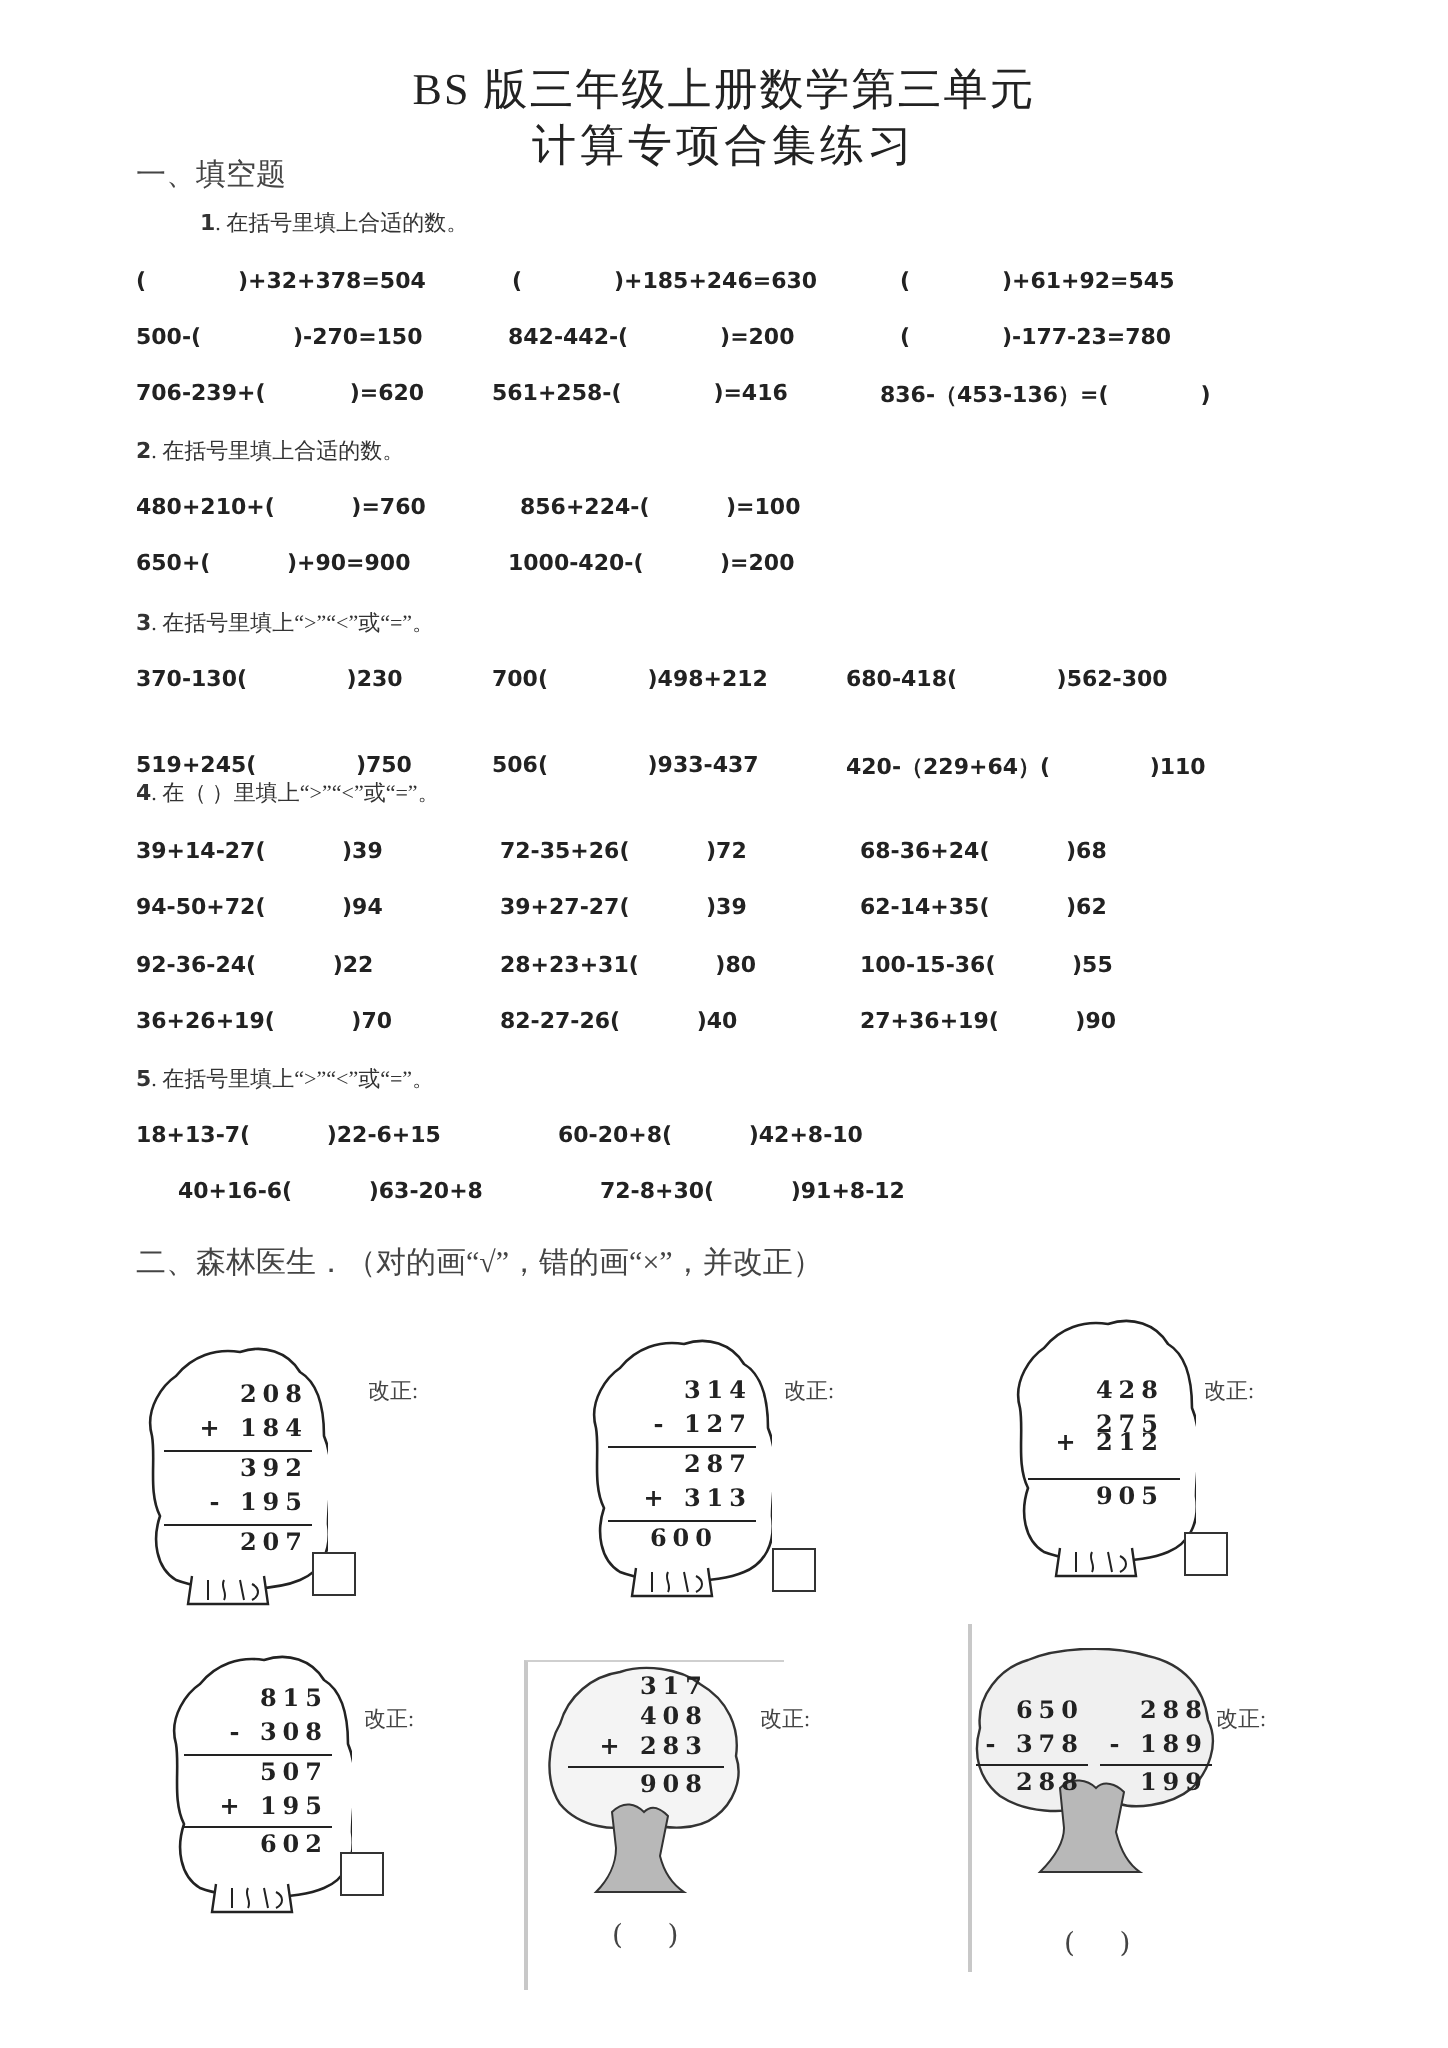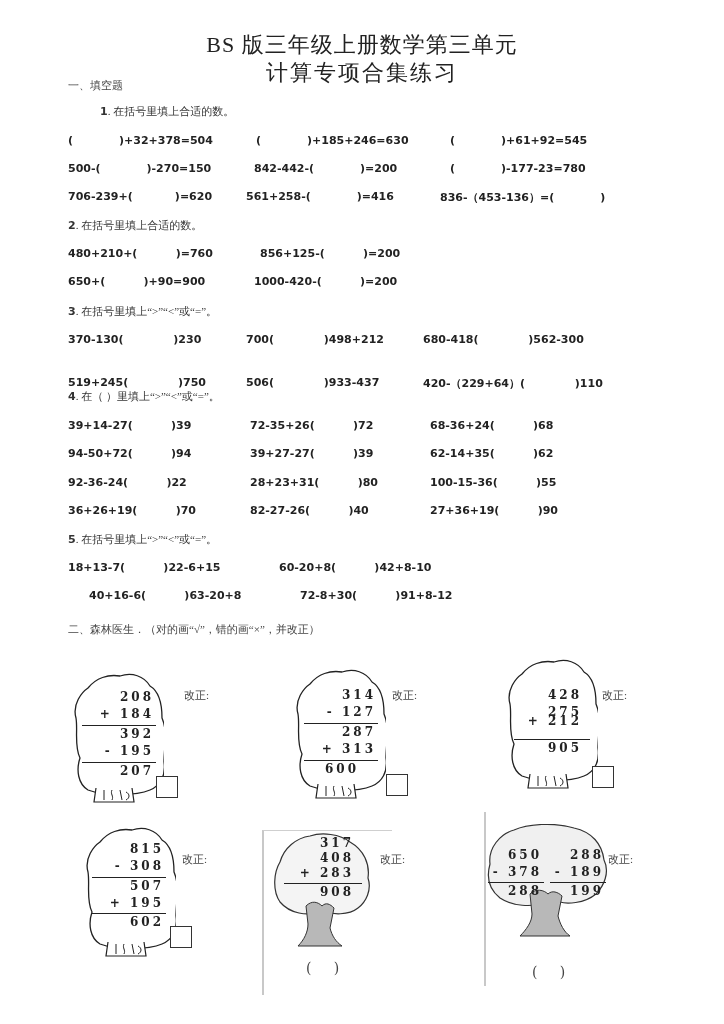--- a/index.html
+++ b/index.html
@@ -1,19 +1,19 @@
 <!DOCTYPE html>
 <html><head>
 <meta charset="utf-8">
 <style>
   html, body { margin: 0; padding: 0; background: #ffffff; }
   body { width: 724px; height: 1024px; position: relative; overflow: hidden; color: #1a1a1a; }
   .title1 { position: absolute; left: 0; width: 724px; top: 30px; text-align: center; font-size: 22px; letter-spacing: 1px; font-family: "Liberation Serif", "DejaVu Serif", serif; color: #222; }
   .title2 { position: absolute; left: 0; width: 724px; top: 58px; text-align: center; font-size: 22px; letter-spacing: 2px; font-family: "Liberation Serif", "DejaVu Serif", serif; color: #222; }
-  .sec { position: absolute; left: 68px; font-size: 11px; color: #444; font-family: "Liberation Serif", "DejaVu Serif", serif; }
+  .sec { position: absolute; left: 68px; font-size: 15px; color: #444; font-family: "Liberation Serif", "DejaVu Serif", serif; }
   .qhead { position: absolute; left: 68px; font-size: 11px; color: #333; font-family: "Liberation Serif", "DejaVu Serif", serif; }
   .qhead b { font-family: "DejaVu Sans", sans-serif; font-weight: bold; font-size: 11px; }
   .row { position: absolute; left: 0; width: 724px; height: 16px; }
   .item { position: absolute; font-size: 11px; font-weight: bold; font-family: "DejaVu Sans", "Liberation Sans", sans-serif; white-space: pre; color: #222; }
   .tree { position: absolute; }
   .tree svg { position: absolute; left: 0; top: 0; }
   .calc { position: absolute; font-family: "DejaVu Serif", "Liberation Serif", serif; font-weight: bold; font-size: 12px; letter-spacing: 3px; color: #222; }
   .calc .ln { position: absolute; text-align: right; white-space: pre; }
   .calc .bar { position: absolute; height: 1px; background: #222; }
   .fix-label { position: absolute; font-family: "Liberation Serif", "DejaVu Serif", serif; font-size: 11px; color: #444; }
@@ -42,21 +42,21 @@
 </div>
 <div class="row" style="top:190px;">
   <span class="item" style="left:68px;">706-239+(           )=620</span>
   <span class="item" style="left:246px;">561+258-(            )=416</span>
   <span class="item" style="left:440px;">836-（453-136）=(            )</span>
 </div>
 
 <div class="qhead" style="top:218px;"><b>2</b><span>. 在括号里填上合适的数。</span></div>
 <div class="row" style="top:247px;">
   <span class="item" style="left:68px;">480+210+(          )=760</span>
-  <span class="item" style="left:260px;">856+125-(          )=200</span>
+  <span class="item" style="left:260px;">856+224-(          )=100</span>
 </div>
 <div class="row" style="top:275px;">
   <span class="item" style="left:68px;">650+(          )+90=900</span>
   <span class="item" style="left:254px;">1000-420-(          )=200</span>
 </div>
 
 <div class="qhead" style="top:304px;"><b>3</b><span>. 在括号里填上“&gt;”“&lt;”或“=”。</span></div>
 <div class="row" style="top:333px;">
   <span class="item" style="left:68px;">370-130(             )230</span>
   <span class="item" style="left:246px;">700(             )498+212</span>

